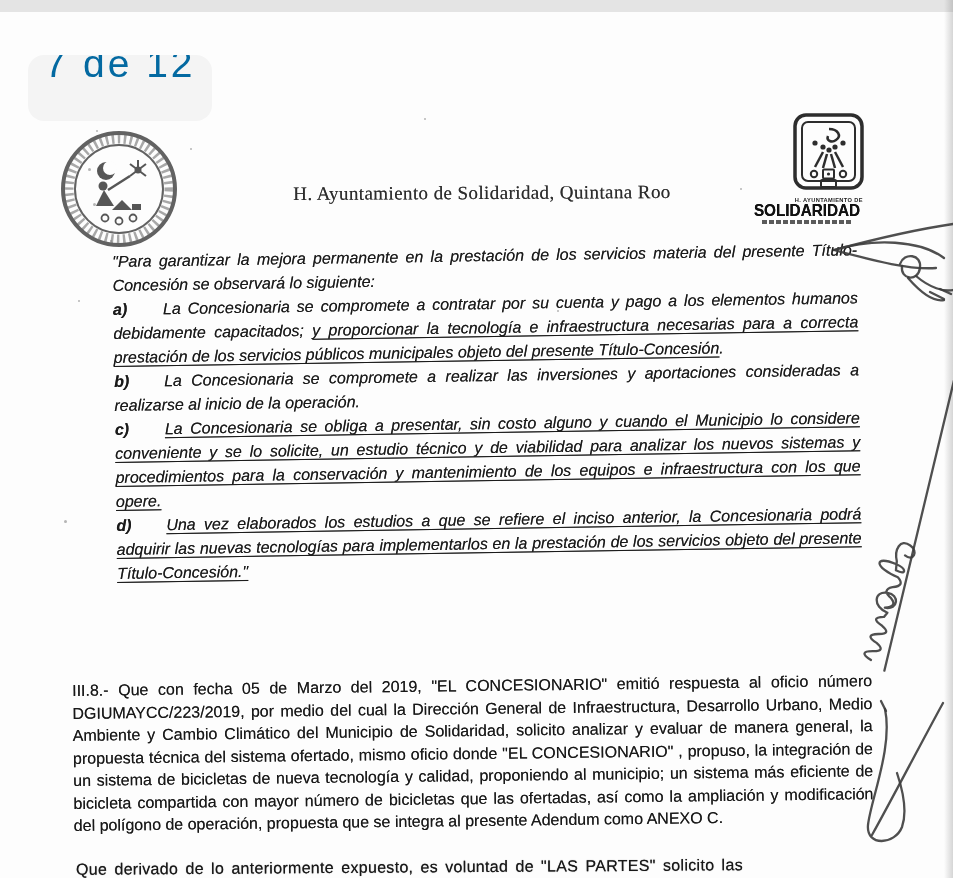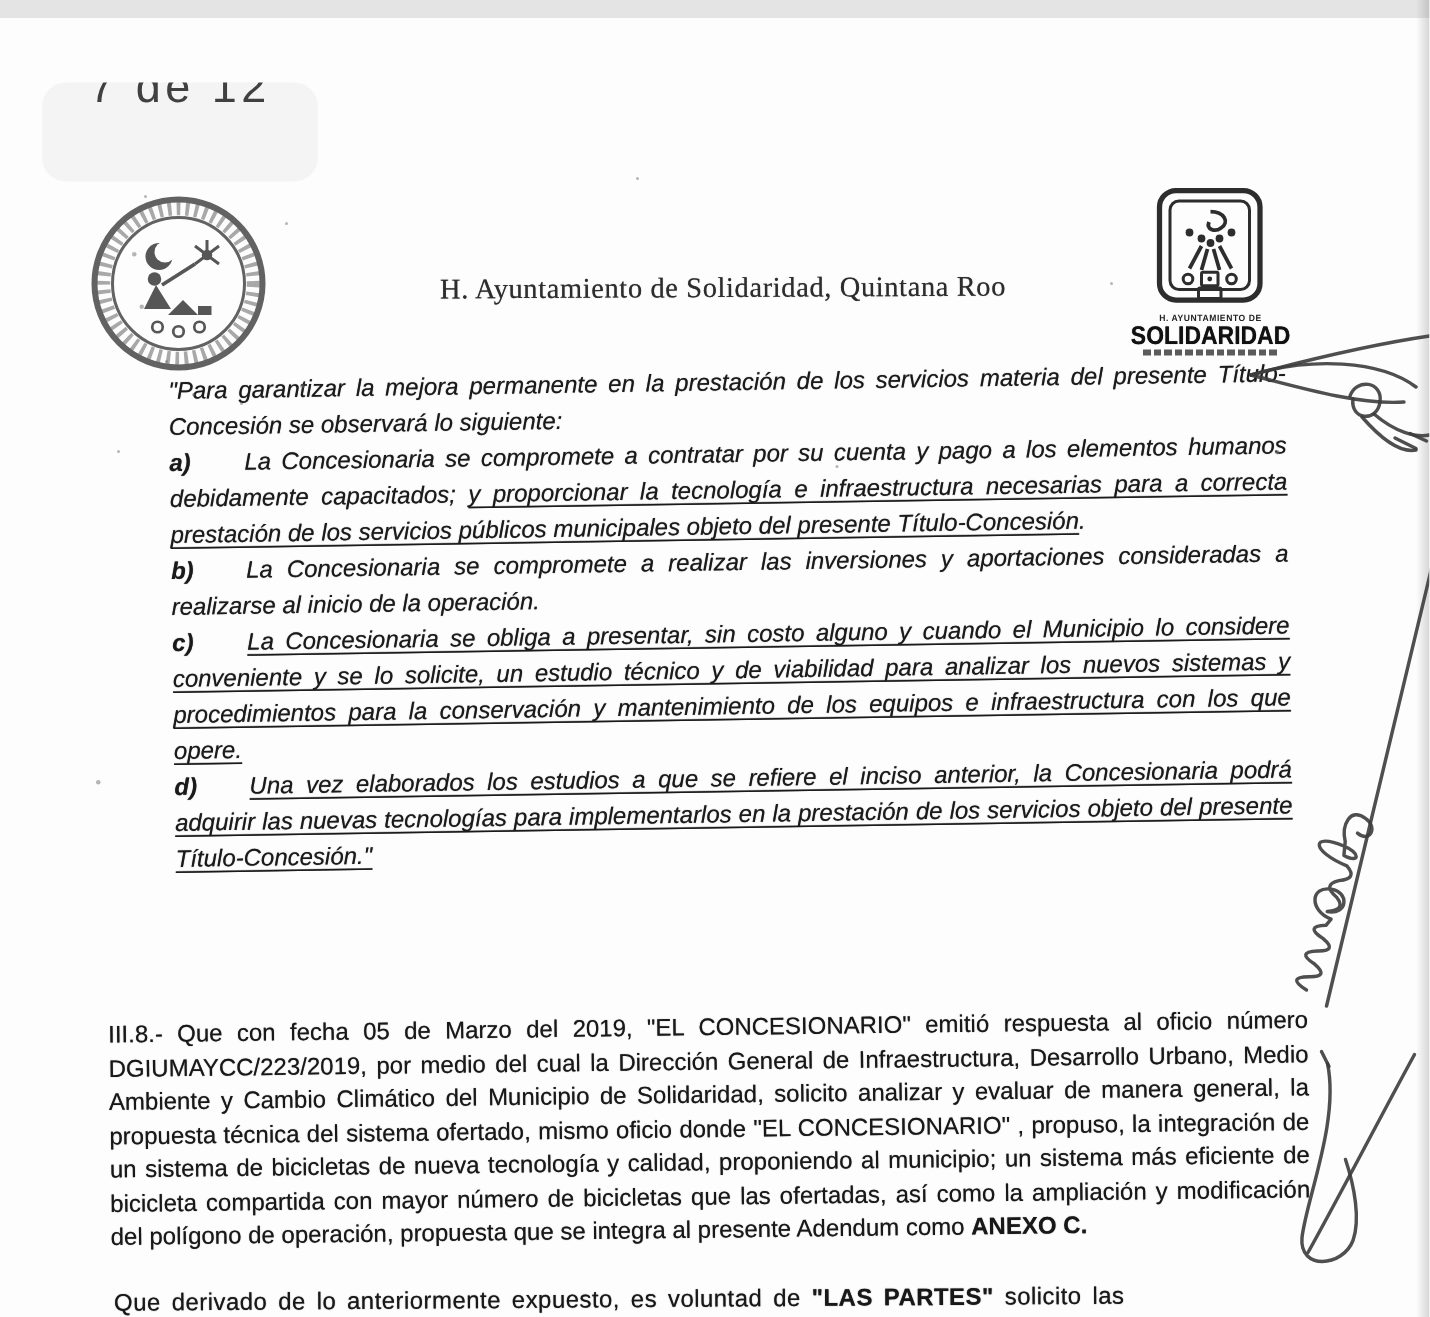--- a/index.html
+++ b/index.html
@@ -10,48 +10,48 @@
   }
   .status-bar{position:absolute;top:0;left:0;width:100%;height:12px;background:#e4e4e4}
   .page-edge-shadow{position:absolute;top:0;right:0;width:9px;height:100%;
     background:linear-gradient(to left,rgba(110,110,110,.28),rgba(255,255,255,0));pointer-events:none}
 
   .page-indicator-badge{
     position:absolute;left:28px;top:55px;width:184px;height:66px;
     background:#f4f4f4;border-radius:16px;overflow:hidden;text-align:center;
   }
   .page-indicator-badge span{
-    display:block;margin-top:-13px;font-size:30px;color:#404040;letter-spacing:3px;
+    display:block;margin-top:-13px;font-size:39px;color:#0369a1;letter-spacing:3px;
   }
 
   .seal{position:absolute;left:58px;top:128px;opacity:.88}
   .doc-title{
     position:absolute;left:232px;top:182px;width:500px;text-align:center;
     font-family:"Liberation Serif",serif;font-size:19px;color:#2d2d2d;
     letter-spacing:.4px;transform:rotate(-.3deg);
     text-shadow:0 0 .5px rgba(40,40,40,.7);
   }
-  .glyph-logo{position:absolute;left:748px;top:124px;width:118px;text-align:center;color:#151515}
+  .glyph-logo{position:absolute;left:748px;top:112px;width:118px;text-align:right;color:#151515}
   .logo-top-line{font-size:6px;font-weight:bold;letter-spacing:.4px;transform:scaleX(.95);margin-top:1px;color:#222}
   .logo-name{font-size:17px;font-weight:bold;transform:scaleX(.9);letter-spacing:0;line-height:15px;color:#111;
     text-shadow:0 0 .5px #111}
   .logo-tagline-smudge{height:4px;margin:2px 14px 0;opacity:.8;
     background:repeating-linear-gradient(90deg,#333 0 5px,transparent 5px 7px)}
 
   .quoted{
     position:absolute;left:112px;top:250px;width:745px;
     font-style:italic;font-size:16px;line-height:24px;text-align:justify;
     transform:rotate(-.9deg);transform-origin:left top;
     color:#1a1a1a;text-shadow:0 0 .6px rgba(25,25,25,.75);
   }
   .quoted p{margin:0}
   .m-a{margin-top:38px}.m-b{margin-top:10px}.m-c{margin-top:12px}.m-d{margin-top:6px}
   .clause-label{font-weight:bold;display:inline-block;min-width:50px}
   .u{text-decoration:underline;text-decoration-thickness:1.2px;text-underline-offset:2.5px}
-  .b{font-weight:bold}
+  .b{font-weight:normal}
 
   .paragraph-iii8{
     position:absolute;left:72px;top:680px;width:800px;
     font-size:16px;line-height:22.5px;text-align:justify;
     transform:rotate(-.7deg);transform-origin:left top;
     color:#181818;text-shadow:0 0 .6px rgba(25,25,25,.75);
   }
   .partial-last-line{
     position:absolute;left:76px;top:858px;width:810px;white-space:nowrap;
     font-size:16px;letter-spacing:.3px;word-spacing:2.5px;

